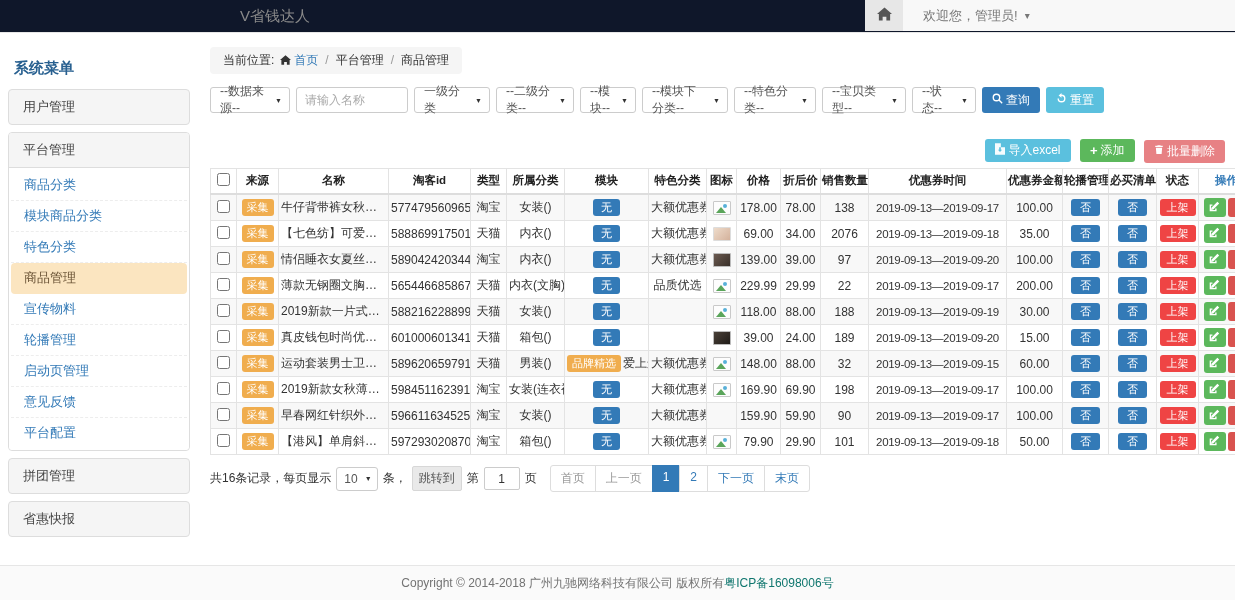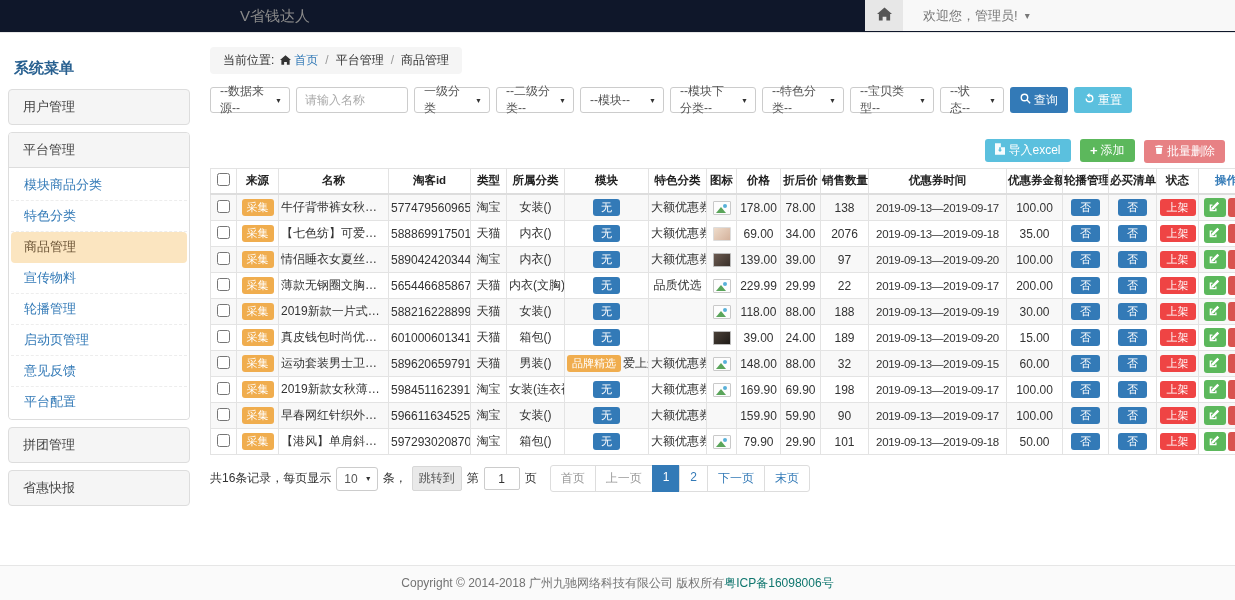--- a/index.html
+++ b/index.html
@@ -109,20 +109,23 @@
   <div class="side-title">系统菜单</div>
 
   <div class="panel">
     <div class="panel-h">用户管理</div>
   </div>
 
   <div class="panel open">
     <div class="panel-h">平台管理</div>
     <ul class="submenu">
       <li>
+          <a href="#">商品分类</a>
+        </li>
+      <li>
           <a href="#">模块商品分类</a>
         </li>
       <li>
           <a href="#">特色分类</a>
         </li>
       <li class="active">
           <a href="#">商品管理</a>
         </li>
       <li>
           <a href="#">宣传物料</a>
@@ -166,21 +169,21 @@
       </div>
     <input class="txt" placeholder="请输入名称" style="">
     <div class="sel" style="width:76px">
         <span>一级分类</span>
         <i class="car">▼</i>
       </div>
     <div class="sel" style="width:78px">
         <span>--二级分类--</span>
         <i class="car">▼</i>
       </div>
-    <div class="sel" style="width:84px">
+    <div class="sel" style="width:56px">
         <span>--模块--</span>
         <i class="car">▼</i>
       </div>
     <div class="sel" style="width:86px">
         <span>--模块下分类--</span>
         <i class="car">▼</i>
       </div>
     <div class="sel" style="width:82px">
         <span>--特色分类--</span>
         <i class="car">▼</i>

